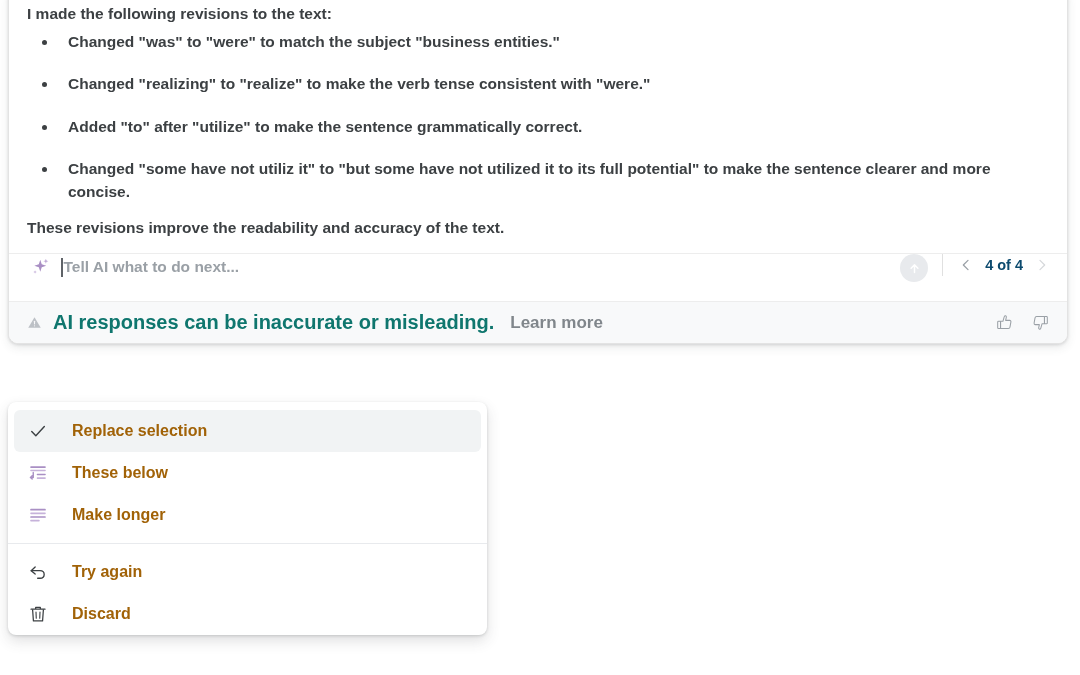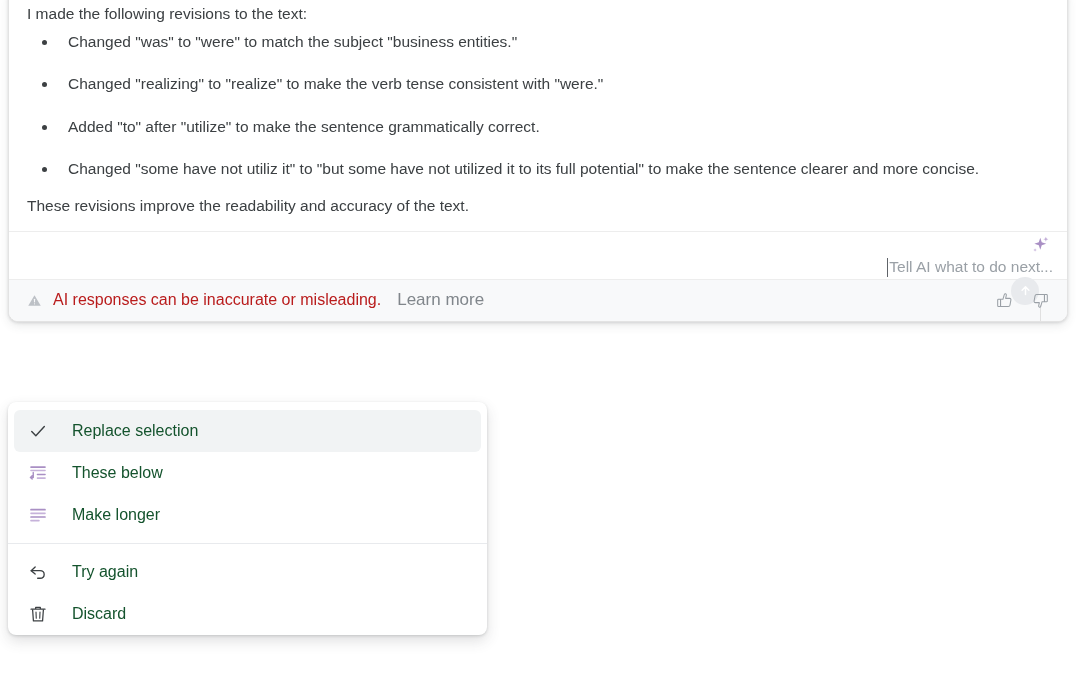--- a/index.html
+++ b/index.html
@@ -13,20 +13,21 @@
     background: #ffffff;
     font-family: "Liberation Sans", sans-serif;
     -webkit-font-smoothing: antialiased;
   }
 
   #stage {
     position: relative;
     width: 1080px;
     height: 630px;
     background: #ffffff;
+    font-weight: bold;
   }
 
   
   #ai-card {
     position: absolute;
     left: 8px;
     top: -14px;
     width: 1060px;
     border: 1px solid #e3e3e3;
     border-radius: 10px;
@@ -68,26 +69,25 @@
     border-radius: 50%;
     background: #3c4043;
   }
   .response-tail {
     margin: 0 0 10px 0;
   }
 
   
   .prompt-row {
     display: flex;
-    align-items: flex-end;
+    align-items: flex-start;
     height: 48px;
     border-top: 1px solid #ededed;
     padding: 0 14px 0 18px;
     box-sizing: border-box;
-    flex-direction: column;
   }
   .sparkle-wrap {
     width: 26px;
     height: 26px;
     display: flex;
     align-items: center;
     justify-content: center;
     flex: 0 0 auto;
   }
   .prompt-field {
@@ -153,22 +153,22 @@
     display: flex;
     align-items: center;
     height: 42px;
     background: #f8f9fa;
     border-top: 1px solid #ededed;
     padding: 0 14px 0 18px;
     box-sizing: border-box;
   }
   .warn-ico { flex: 0 0 auto; display:flex; align-items:center; width:18px; }
   .disclaimer-text {
-    color: #b91c1c;
-    font-size: 16px;
+    color: #0f766e;
+    font-size: 20px;
     margin-left: 8px;
   }
   .learn-more {
     color: #80868b;
     font-size: 17px;
     margin-left: 16px;
     text-decoration: none;
     cursor: pointer;
   }
   .spacer { flex: 1 1 auto; }
@@ -209,21 +209,21 @@
     width: 24px;
     height: 24px;
     flex: 0 0 auto;
     display: flex;
     align-items: center;
     justify-content: center;
   }
   .menu-label {
     margin-left: 22px;
     font-size: 16px;
-    color: #14532d;
+    color: #a16207;
     white-space: nowrap;
   }
   .menu-sep {
     height: 1px;
     background: #e8eaed;
     margin: 7px 0 7px 0;
   }
 </style>
 </head>
 <body>

